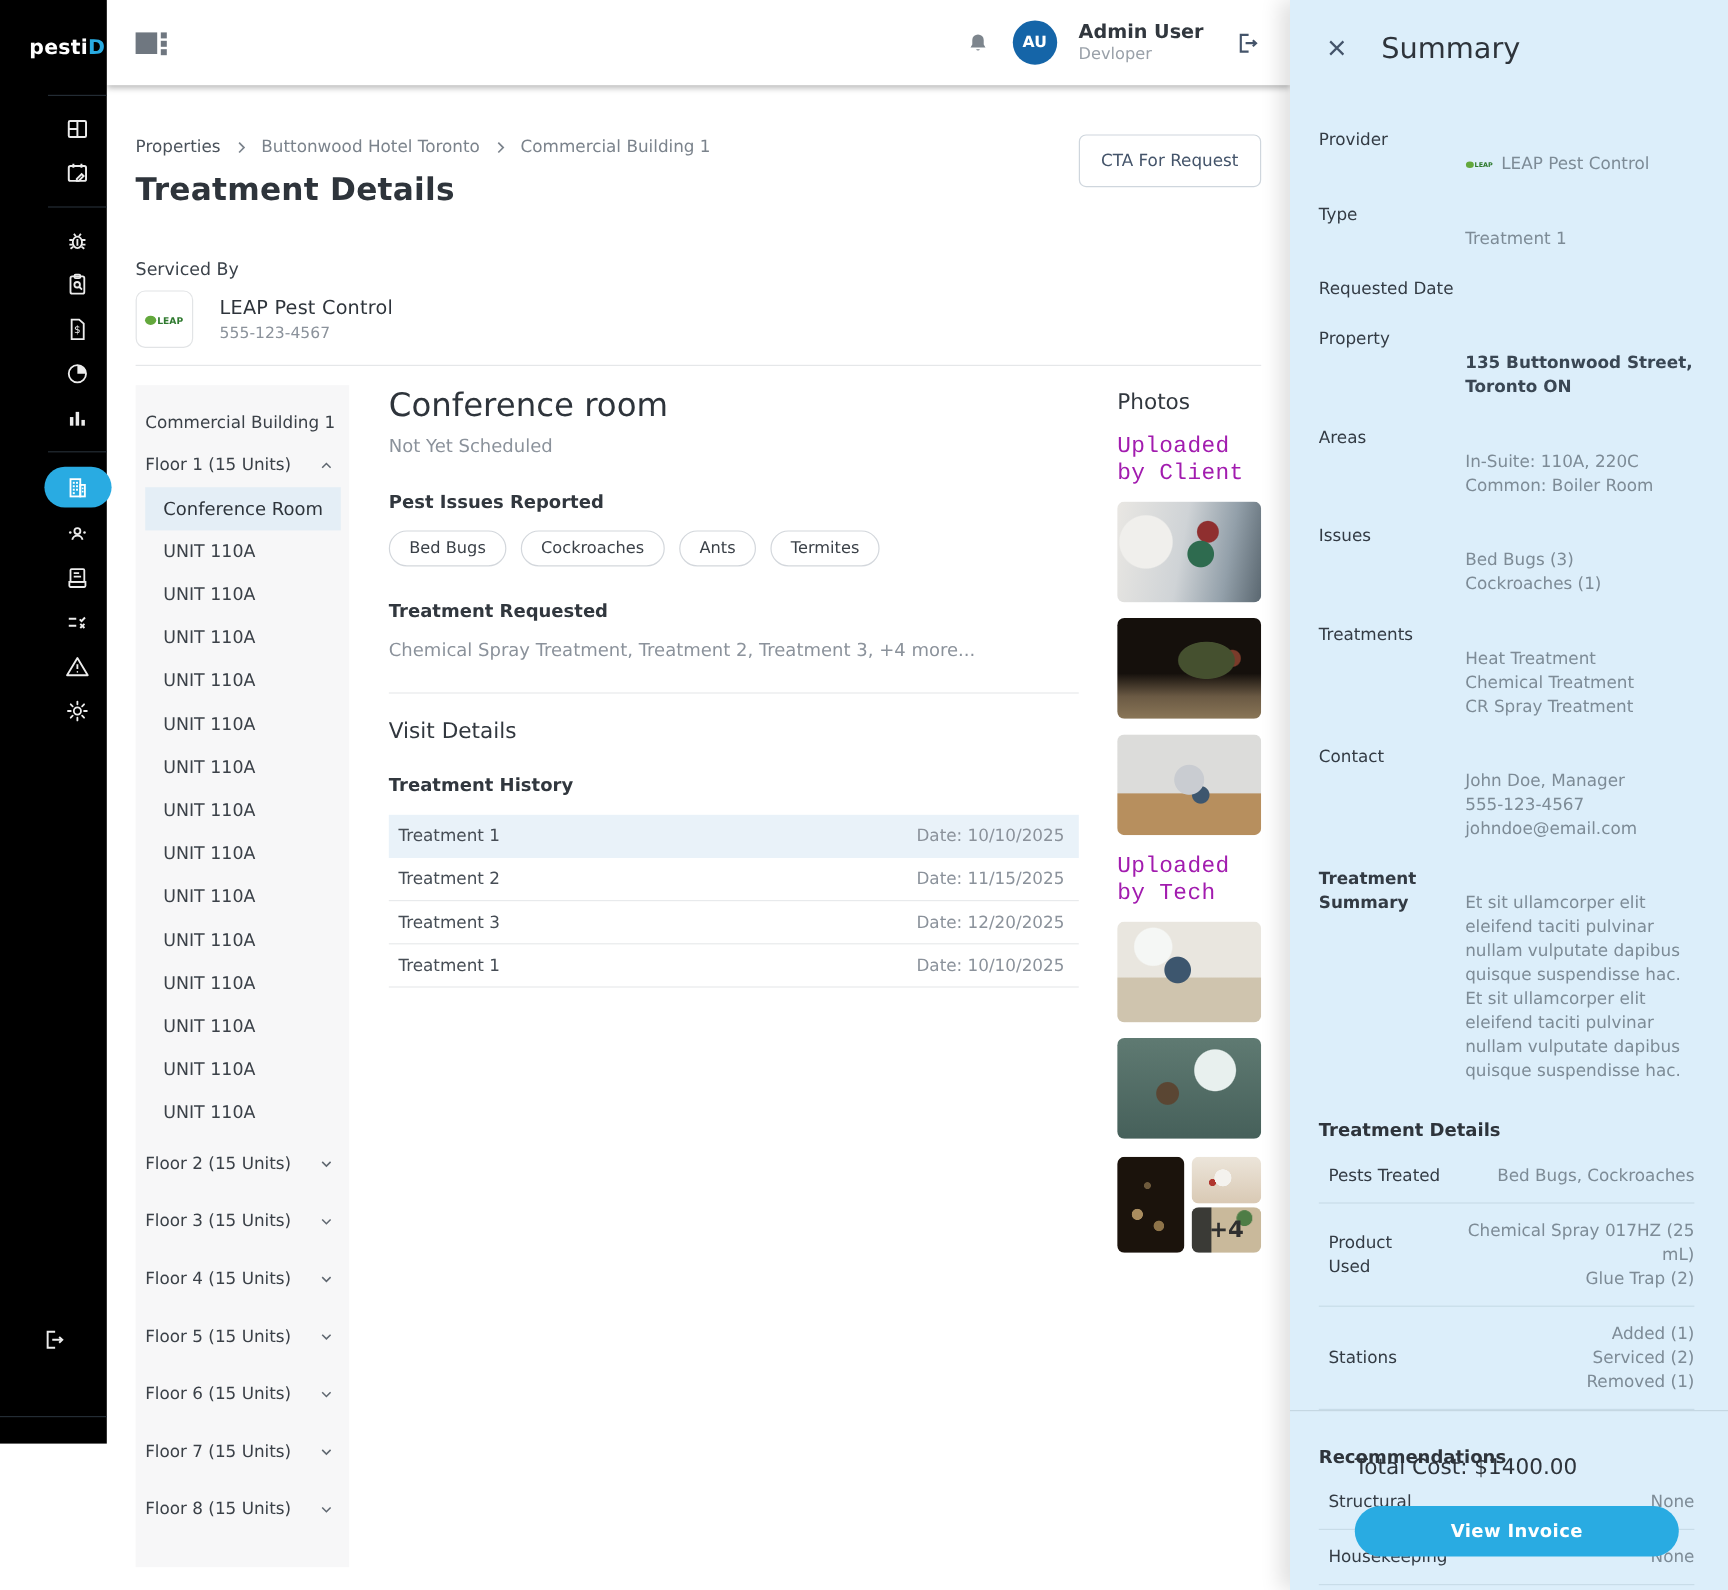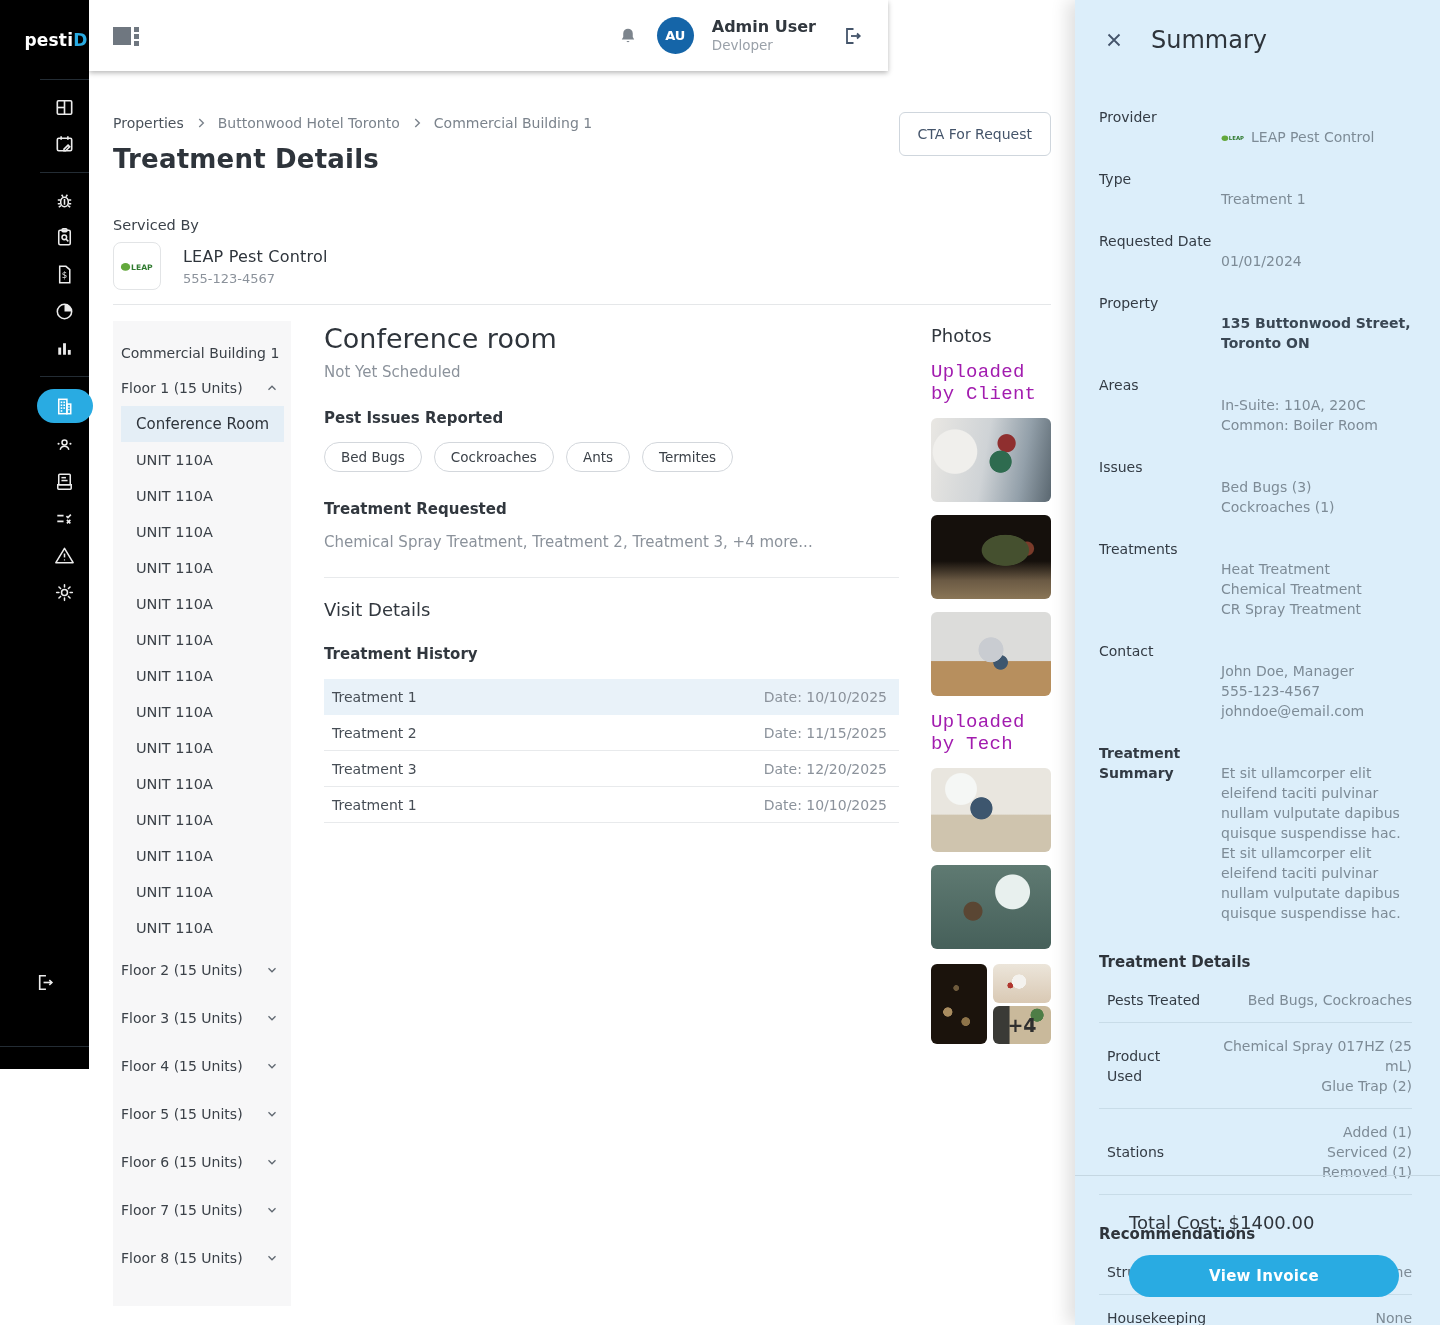--- a/index.html
+++ b/index.html
@@ -1,34 +1,34 @@
 <!DOCTYPE html>
 <html><head>
 <meta charset="utf-8">
 <style>
   * { margin:0; padding:0; box-sizing:border-box; }
   html,body { width:1440px; height:1325px; font-family:"DejaVu Sans","Liberation Sans",sans-serif; background:#fff; overflow:hidden; position:relative; color:#31373e; }
 
   
-  .sidebar { position:absolute; left:0; top:0; width:89px; height:1069px; background:#000; z-index:30;padding-left:40px; }
+  .sidebar { position:absolute; left:0; top:0; width:89px; height:1203px; background:#000; z-index:30;padding-left:40px; }
   .logo-block { height:80px; display:flex; align-items:center; justify-content:center; border-bottom:1px solid #232c34; }
   .logo-text { color:#fff; font-weight:bold; font-size:17px; letter-spacing:.2px; display:flex; align-items:flex-end; }
   .logo-accent { color:#29ABE2; }
   .logo-rat { margin-left:1px; margin-bottom:2px; }
   .nav-group { padding:9px 0; border-bottom:1px solid #232c34; display:flex; flex-direction:column; align-items:center; }
   .nav-group.last { border-bottom:none; }
   .nav-item { width:89px; height:37px; display:flex; align-items:center; justify-content:center; color:#ececec; cursor:pointer; }
   .nav-item svg { width:23px; height:23px; }
   .nav-item.active-pill { height:40px; }
   .pill { width:56px; height:34px; border-radius:17px; background:#29ABE2; display:flex; align-items:center; justify-content:center; color:#fff; }
   .sidebar-logout { position:absolute; left:0; bottom:68px; width:89px; height:37px; display:flex; align-items:center; justify-content:center; color:#ececec; cursor:pointer; }
   .sidebar-bottom-line { position:absolute; left:0; bottom:22px; width:89px; border-top:1px solid #232c34; }
 
   
-  .header { position:absolute; left:89px; top:0; width:799px; height:71px; background:#fff; box-shadow:0 2px 5px rgba(0,0,0,.28); z-index:10; display:flex; align-items:center; }
+  .header { position:absolute; left:89px; top:0; width:986px; height:71px; background:#fff; box-shadow:0 2px 5px rgba(0,0,0,.28); z-index:10; display:flex; align-items:center; }
   .collapse-icon { margin-left:24px; width:26px; height:20px; position:relative; cursor:pointer; }
   .collapse-icon .big { position:absolute; left:0; top:1px; width:18px; height:18px; background:#6f7780; }
   .collapse-icon .dot { position:absolute; left:21px; width:5px; height:5px; background:#6f7780; }
   .collapse-icon .d1{top:1px;} .collapse-icon .d2{top:8px;} .collapse-icon .d3{top:15px;}
   .header-right { margin-left:auto; margin-right:24px; display:flex; align-items:center; gap:18px; }
   .bell { color:#7d858d; cursor:pointer; display:flex; }
   .avatar { width:37px; height:37px; border-radius:50%; background:#1565A8; color:#fff; font-size:13px; font-weight:bold; display:flex; align-items:center; justify-content:center; cursor:pointer; }
   .user-block { line-height:1.25; }
   .user-name { font-size:16px; font-weight:bold; color:#31373e; }
   .user-role { font-size:13.5px; color:#9aa1a9; }
@@ -530,23 +530,20 @@
       </div>
     </div>
       <div class="s-row">
       <div class="s-label">Type</div>
       <div class="s-value">
         <span>Treatment 1</span>
       </div>
     </div>
       <div class="s-row">
       <div class="s-label">Requested Date</div>
-      <div class="s-value">
-        <span>01/01/2024</span>
-      </div>
     </div>
       <div class="s-row strong">
       <div class="s-label">Property</div>
       <div class="s-value">
         <span>135 Buttonwood Street,
 Toronto ON</span>
       </div>
     </div>
       <div class="s-row">
       <div class="s-label">Areas</div>

